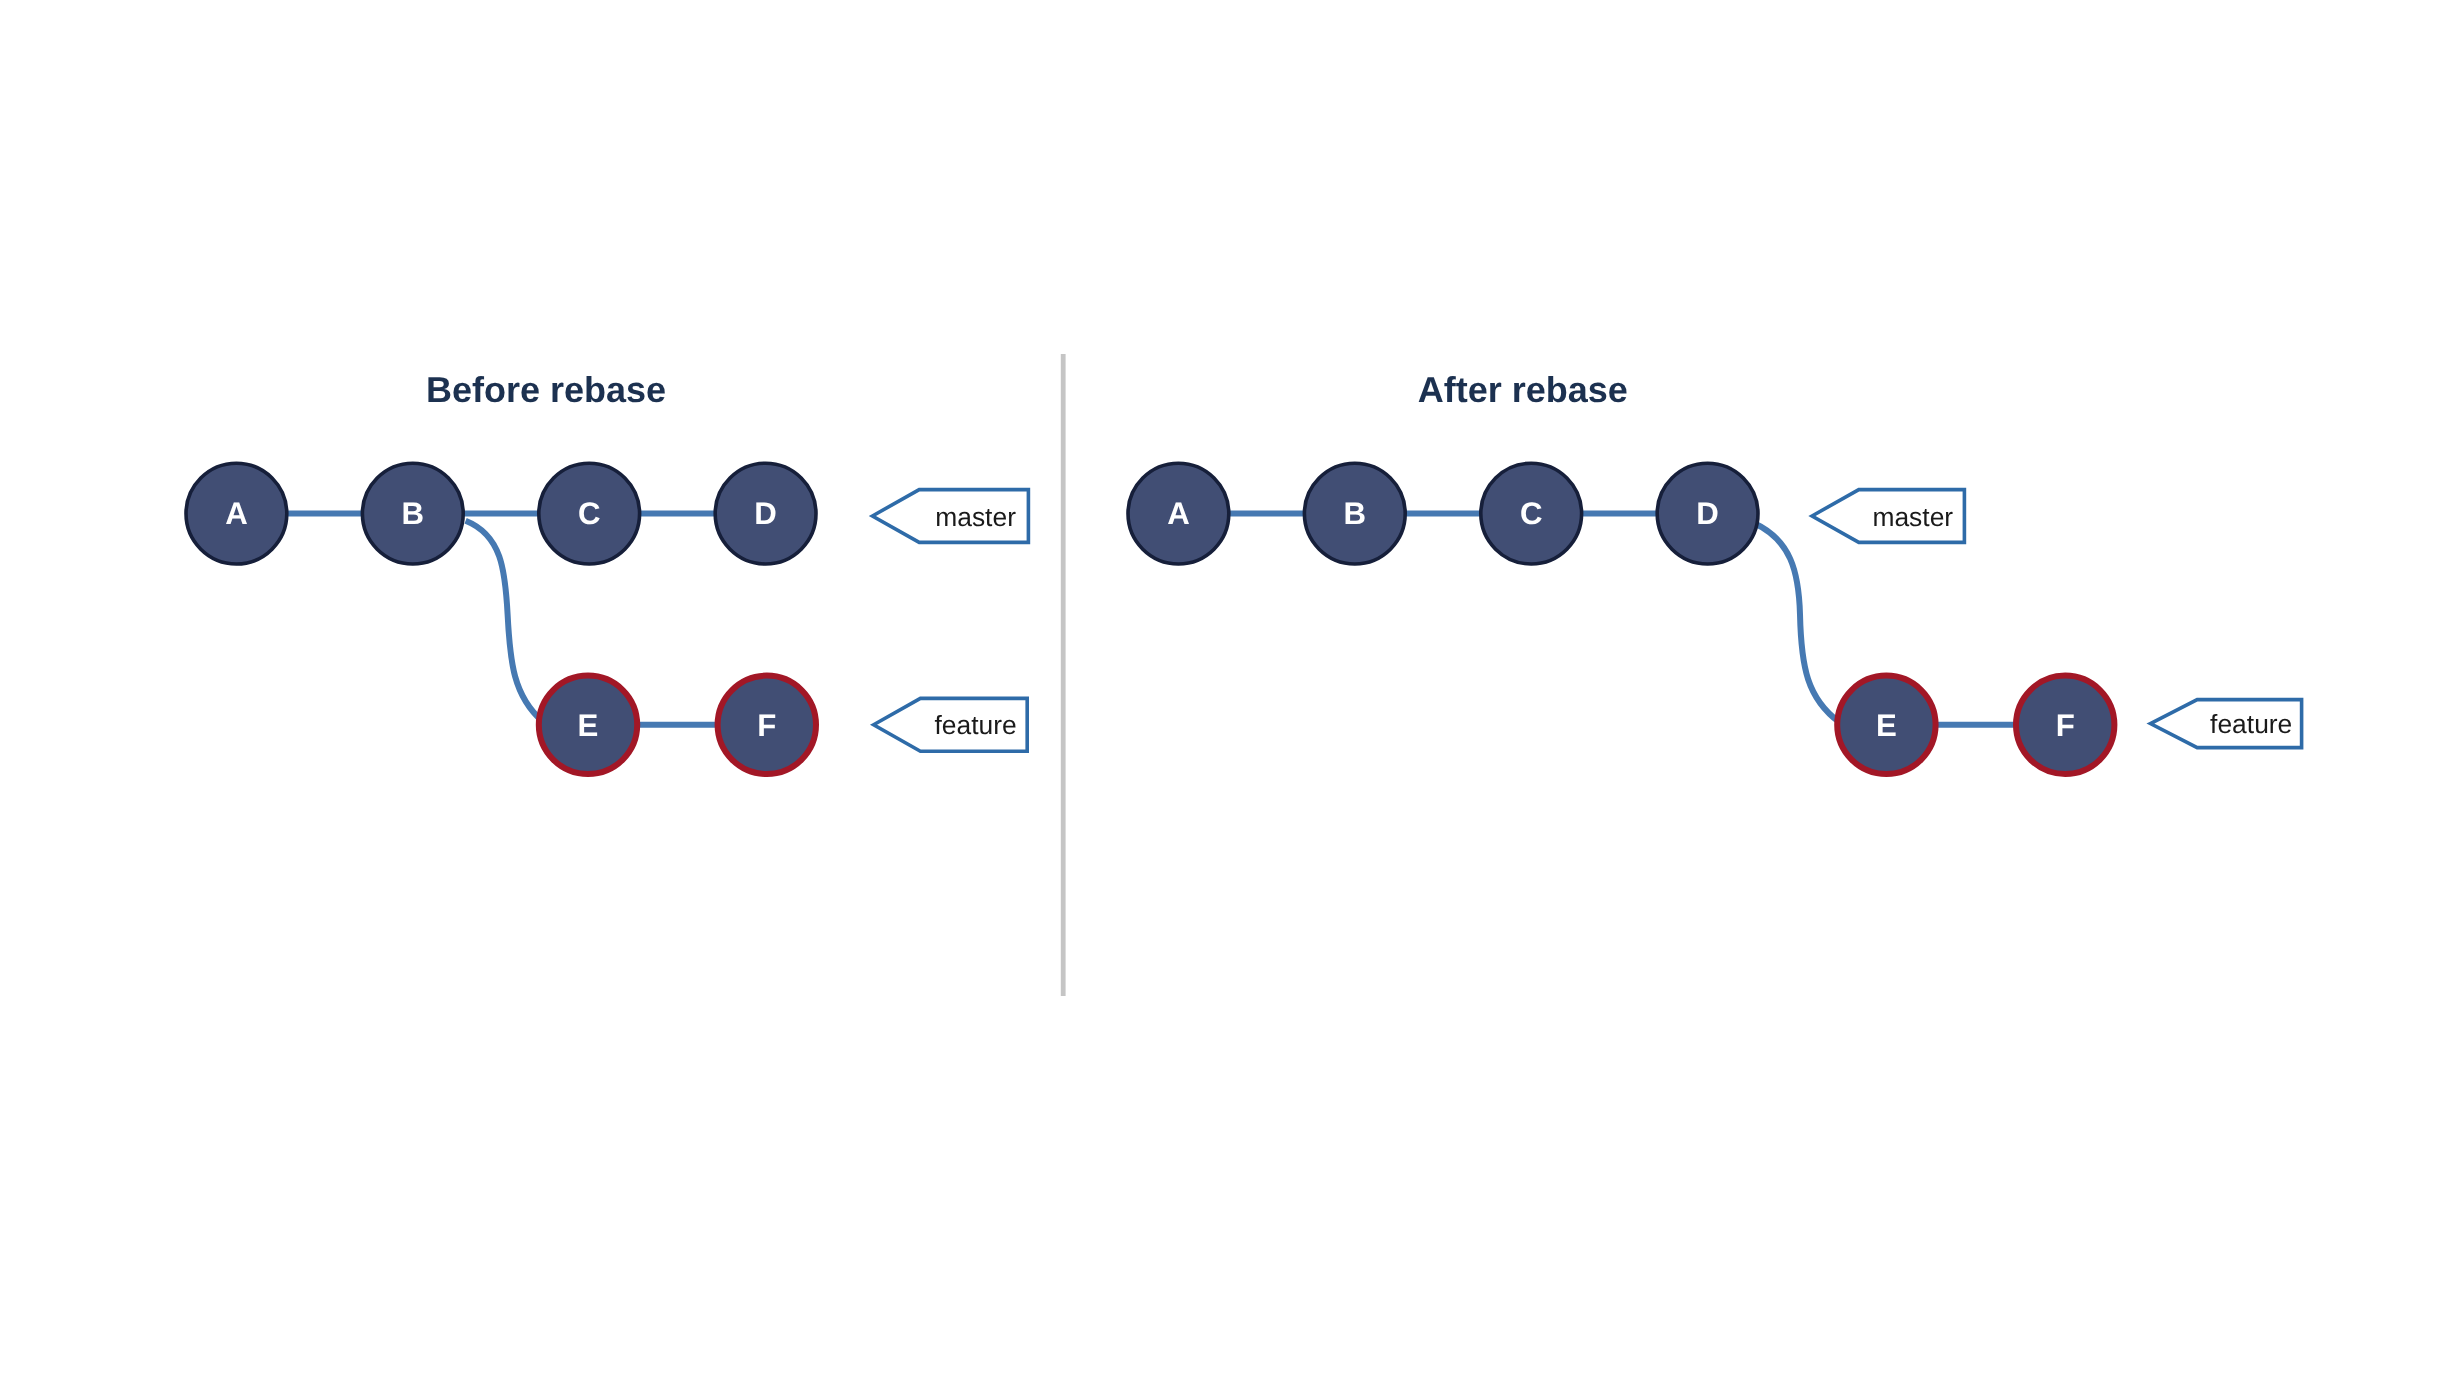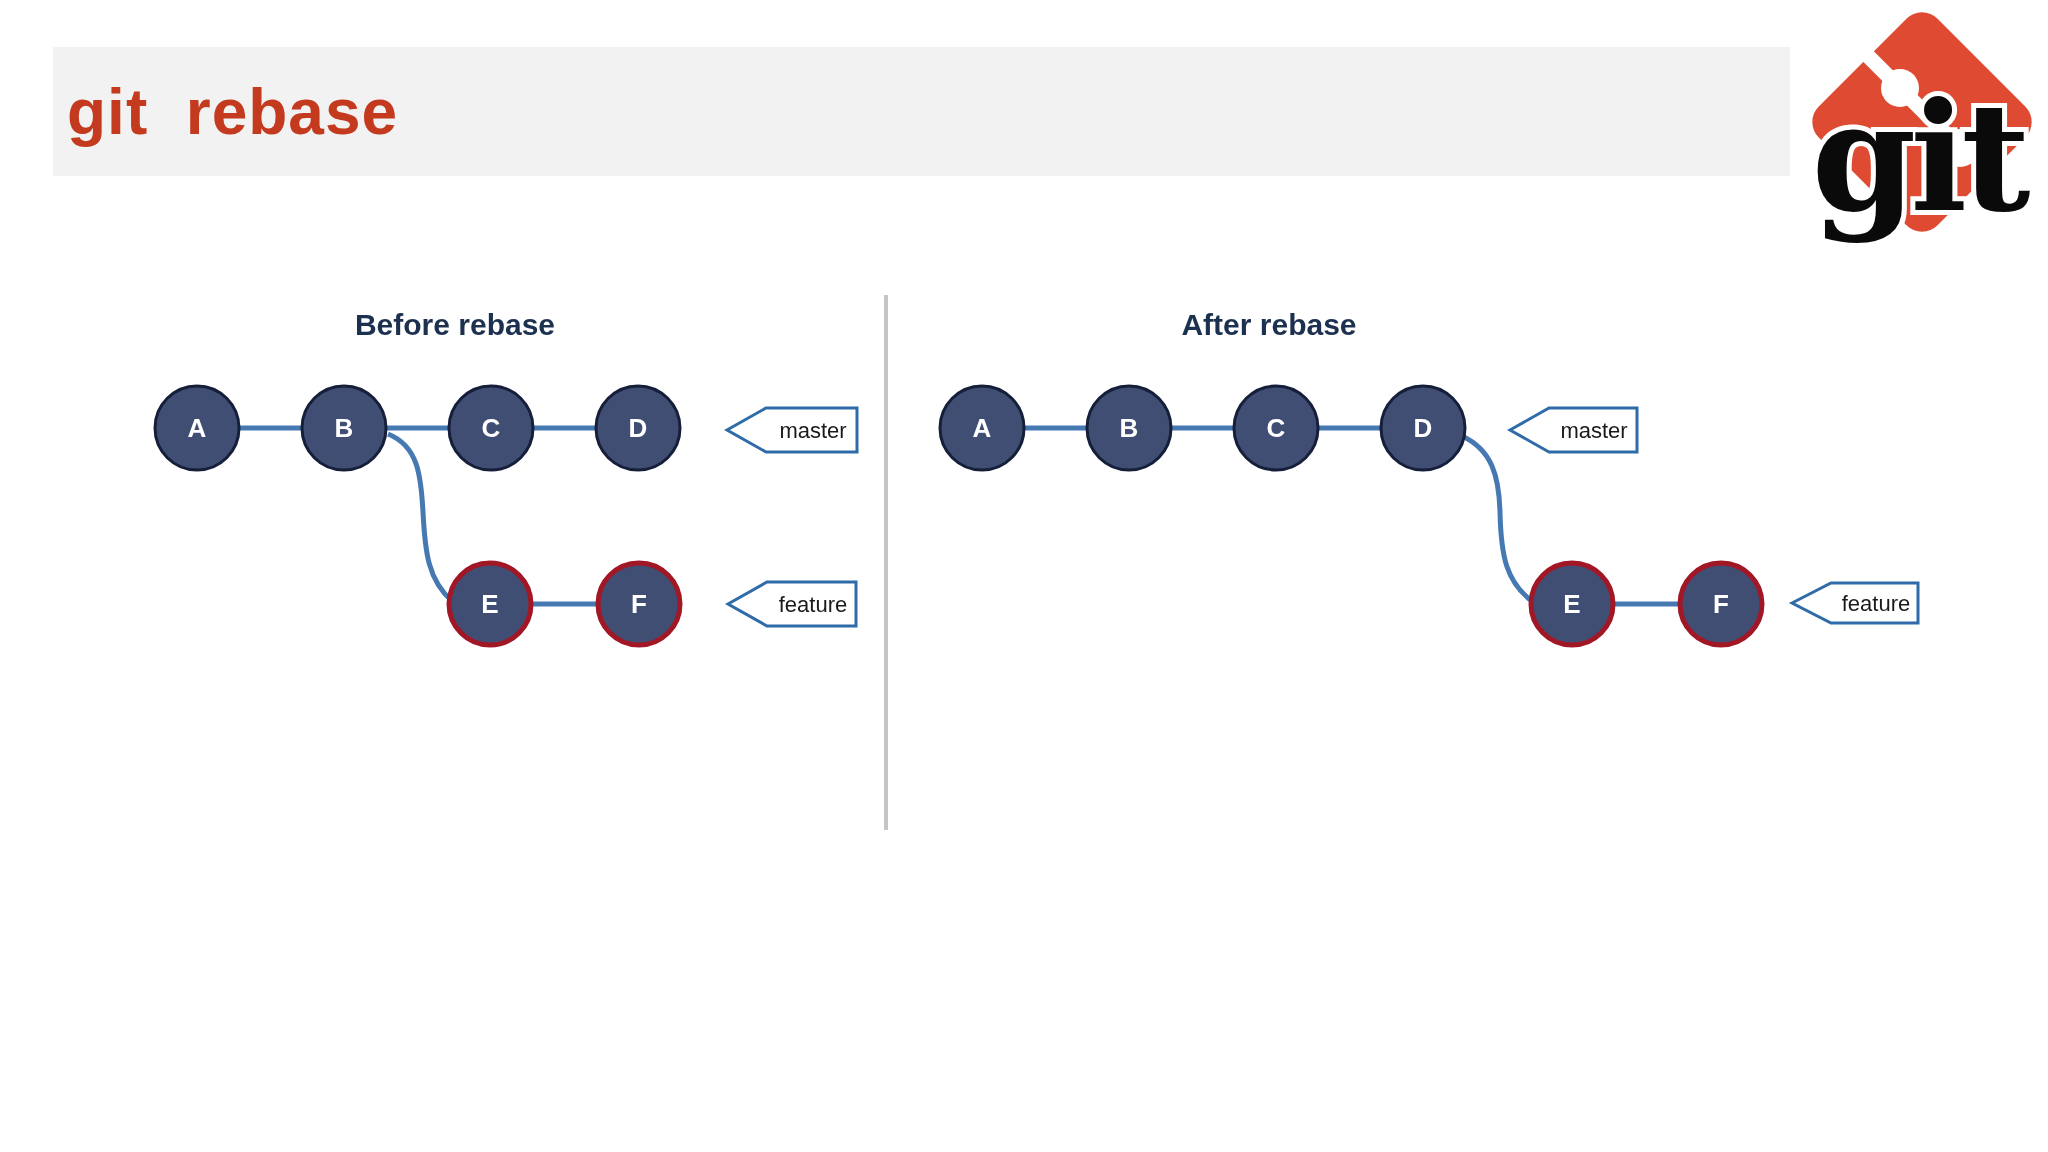--- a/index.html
+++ b/index.html
@@ -43,37 +43,21 @@
     font-family:"DejaVu Serif","Liberation Serif",serif;font-weight:bold;
     font-size:150px;fill:#0a0a0a;stroke:#ffffff;stroke-width:10;paint-order:stroke;
     letter-spacing:-6px;
   }
 </style>
 </head>
 <body>
 
 <div class="slide">
 
-  <div class="title-band">
-    <h1 class="slide-title">git  rebase</h1>
-  </div>
 
-  <div class="logo-box">
-    <svg width="258" height="270" viewBox="0 0 258 270">
-      <g transform="rotate(45 132 122)">
-        <rect x="48" y="38" width="168" height="168" rx="22" fill="var(--logo-orange)"></rect>
-      </g>
-      <g>
-        <line x1="66" y1="44" x2="160" y2="138" stroke="#ffffff" stroke-width="15"></line>
-        <circle cx="110" cy="88" r="19" fill="#ffffff"></circle>
-        <circle cx="170" cy="148" r="19" fill="#ffffff"></circle>
-      </g>
-      <text x="128" y="210" text-anchor="middle" class="logo-wordmark">git</text>
-    </svg>
-  </div>
 
   <svg class="diagram-svg" width="2048" height="1152" viewBox="0 0 2048 1152">
 
     <line class="divider-line" x1="886" y1="295" x2="886" y2="830"></line>
 
     <g>
       <text class="panel-title" x="455" y="335" text-anchor="middle">Before rebase</text>
 
       <line class="connector" x1="197" y1="428" x2="638" y2="428"></line>
       <path class="connector" d="M388,434 C418,446 421,475 423,512 C425,552 428,580 452,601"></path>

